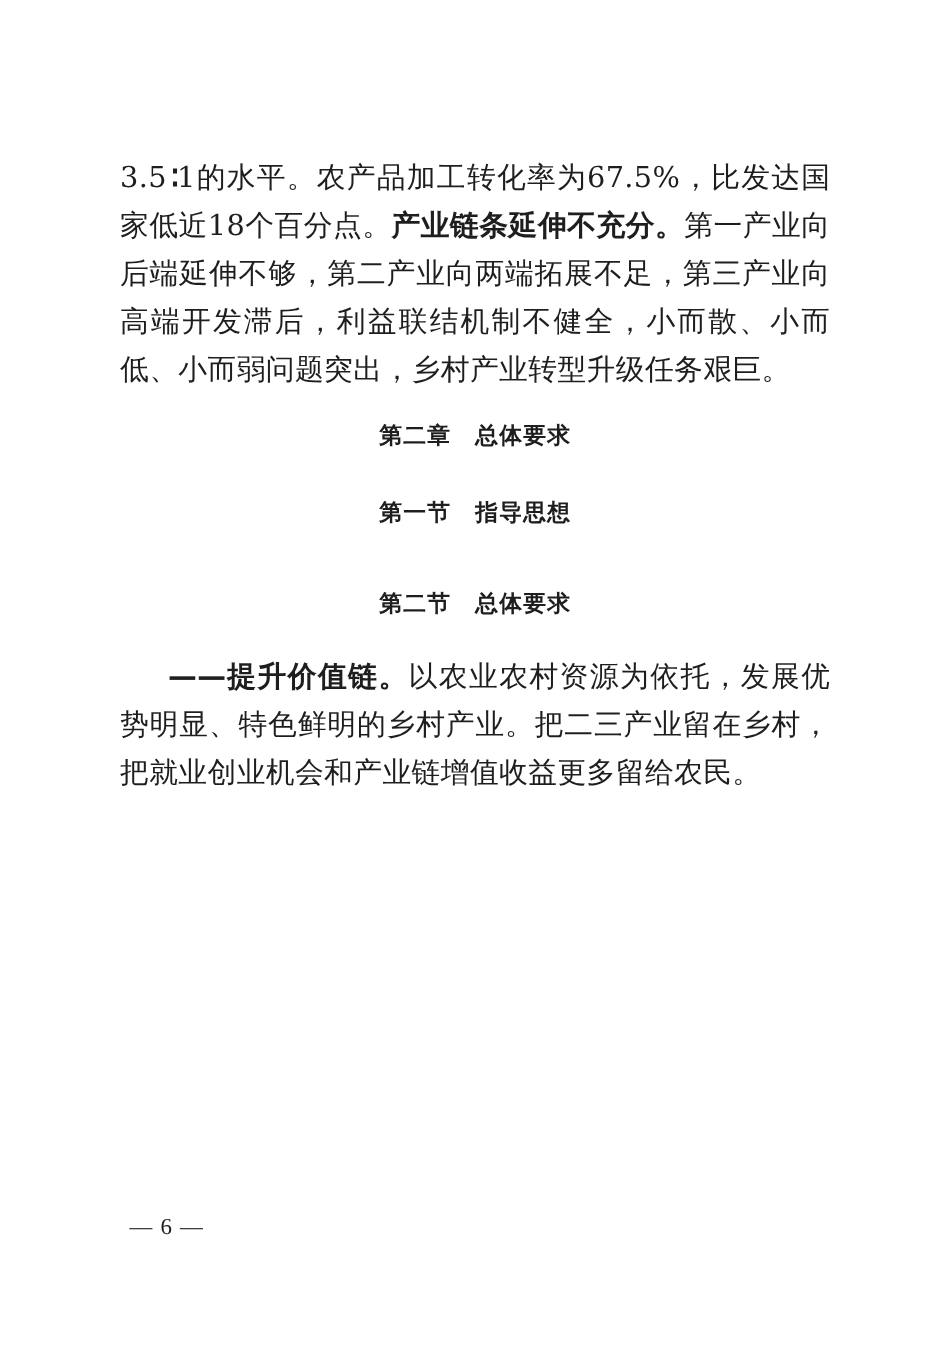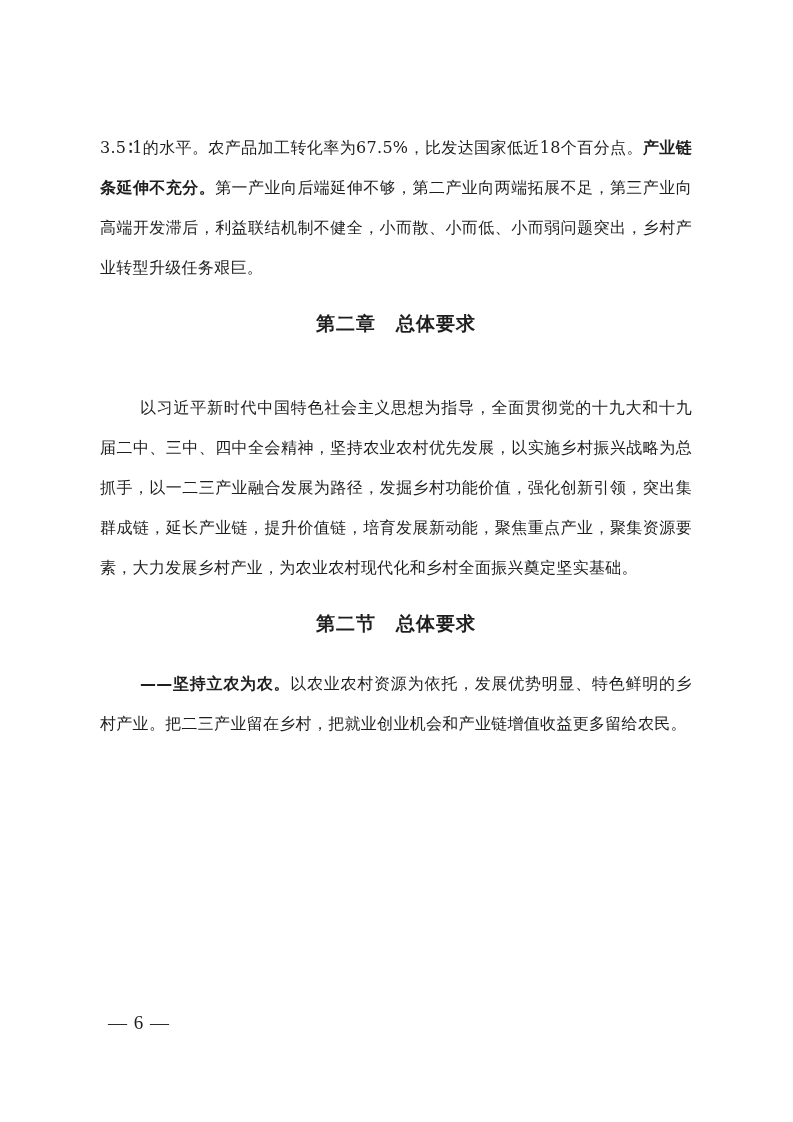--- a/index.html
+++ b/index.html
@@ -16,21 +16,21 @@
       font-family: "DejaVu Serif", "Liberation Serif", serif;
     }
     .page {
       position: absolute;
       left: 100px;
       top: 128px;
       width: 592px;
     }
     .para {
       margin: 0;
-      font-size: 16px;
+      font-size: 24px;
       line-height: 40px;
       letter-spacing: 0.3px;
       text-align: justify;
       text-align-last: left;
     }
     .indent { text-indent: 40px; }
     .bold { font-weight: bold; font-family: "DejaVu Sans", "Liberation Sans", sans-serif; }
     .heading {
       margin: 0;
       text-align: center;
@@ -54,26 +54,26 @@
 <body>
 
 <div class="page">
 
   <p class="para"><span>3.5∶1的水平。农产品加工转化率为67.5%，比发达国家低近18个百分点。</span><span class="bold">产业链条延伸不充分。</span><span>第一产业向后端延伸不够，第二产业向两端拓展不足，第三产业向高端开发滞后，利益联结机制不健全，小而散、小而低、小而弱问题突出，乡村产业转型升级任务艰巨。</span></p>
 
   <div style="height:16px"></div>
   <h2 class="heading">第二章　总体要求</h2>
 
   <div style="height:24px"></div>
+  <h3 class="heading">第一节　指导思想</h3>
 
   <div style="height:20px"></div>
-  <p class="para indent">以习近平新时代中国特色社会主义思想为指导，全面贯彻党的十九大和十九届二中、三中、四中全会精神，坚持农业农村优先发展，以实施乡村振兴战略为总抓手，以一二三产业融合发展为路径，发掘乡村功能价值，强化创新引领，突出集群成链，延长产业链，提升价值链，培育发展新动能，聚焦重点产业，聚集资源要素，大力发展乡村产业，为农业农村现代化和乡村全面振兴奠定坚实基础。</p>
 
   <div style="height:16px"></div>
   <h3 class="heading">第二节　总体要求</h3>
 
   <div style="height:20px"></div>
-  <p class="para indent"><span class="bold">——坚持立农为农。</span><span>以农业农村资源为依托，发展优势明显、特色鲜明的乡村产业。把二三产业留在乡村，把就业创业机会和产业链增值收益更多留给农民。</span></p>
+  <p class="para indent"><span class="bold">——提升价值链。</span><span>以农业农村资源为依托，发展优势明显、特色鲜明的乡村产业。把二三产业留在乡村，把就业创业机会和产业链增值收益更多留给农民。</span></p>
 
 
 </div>
 
 <div class="footer">— 6 —</div>
 
 </body></html>

